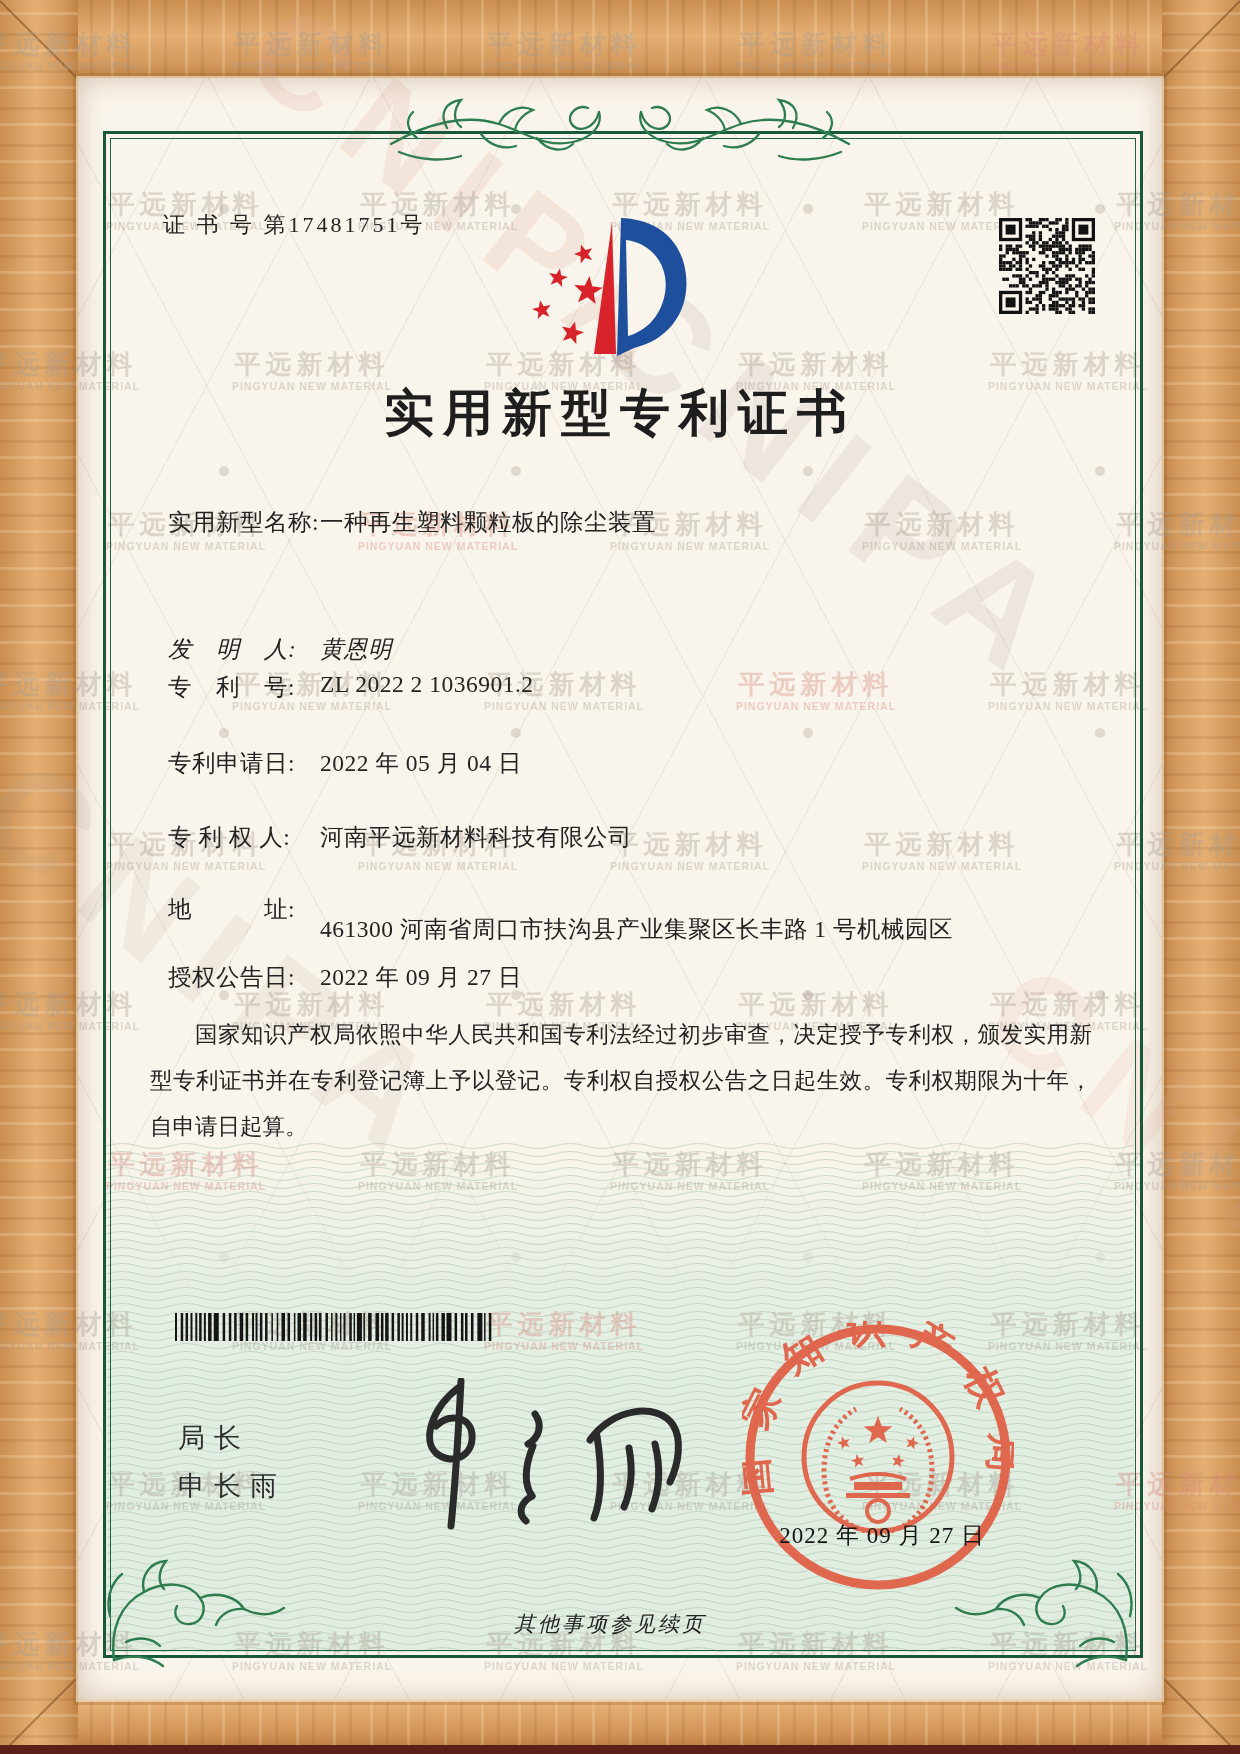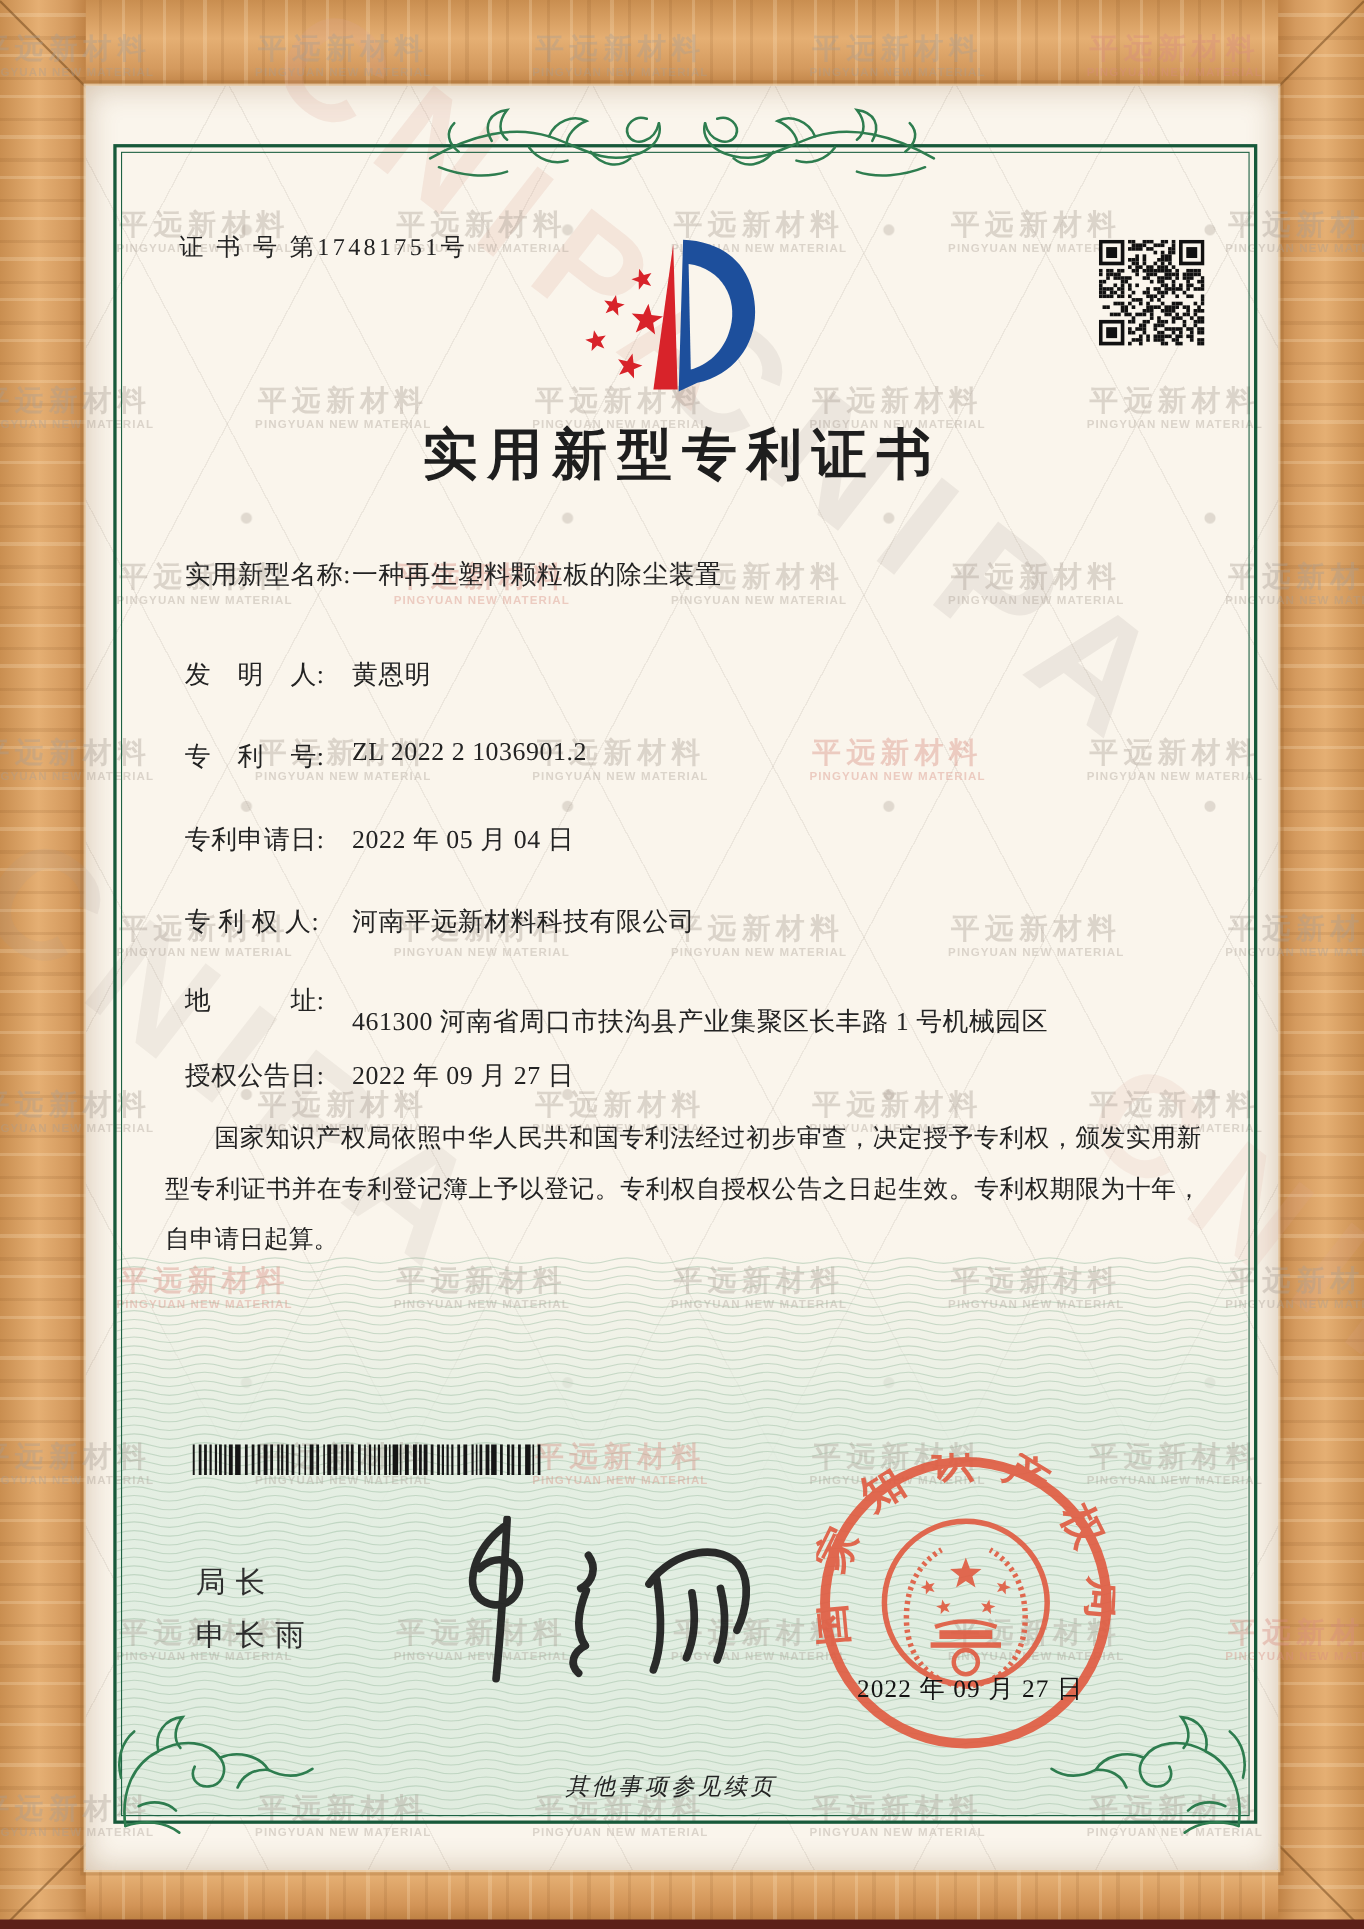--- a/index.html
+++ b/index.html
@@ -820,21 +820,21 @@
         <rect x="6.620689655172414" y="79.44827586206897" width="9.931034482758621" height="9.931034482758621" fill="#111"></rect>
       </g>
     </svg>
 
   <div class="txt" id="cert-no">证 书 号 第17481751号</div>
   <div class="txt row" style="top:506px;">
     <span class="lbl">实用新型名称: </span><span class="val">一种再生塑料颗粒板的除尘装置</span>
   </div>
 
   <div class="txt" id="title">实用新型专利证书</div>
-  <div class="txt row" style="top:597px;">
+  <div class="txt row" style="top:633px;font-style:italic;">
     <span class="lbl">发　明　人: </span><span class="val">黄恩明</span>
   </div>
   <div class="txt row" style="top:671px;">
     <span class="lbl">专　利　号: </span><span class="val">ZL 2022 2 1036901.2</span>
   </div>
   <div class="txt row" style="top:747px;">
     <span class="lbl">专利申请日: </span><span class="val">2022 年 05 月 04 日</span>
   </div>
   <div class="txt row" style="top:821px;">
     <span class="lbl">专 利 权 人: </span><span class="val">河南平远新材料科技有限公司</span>

